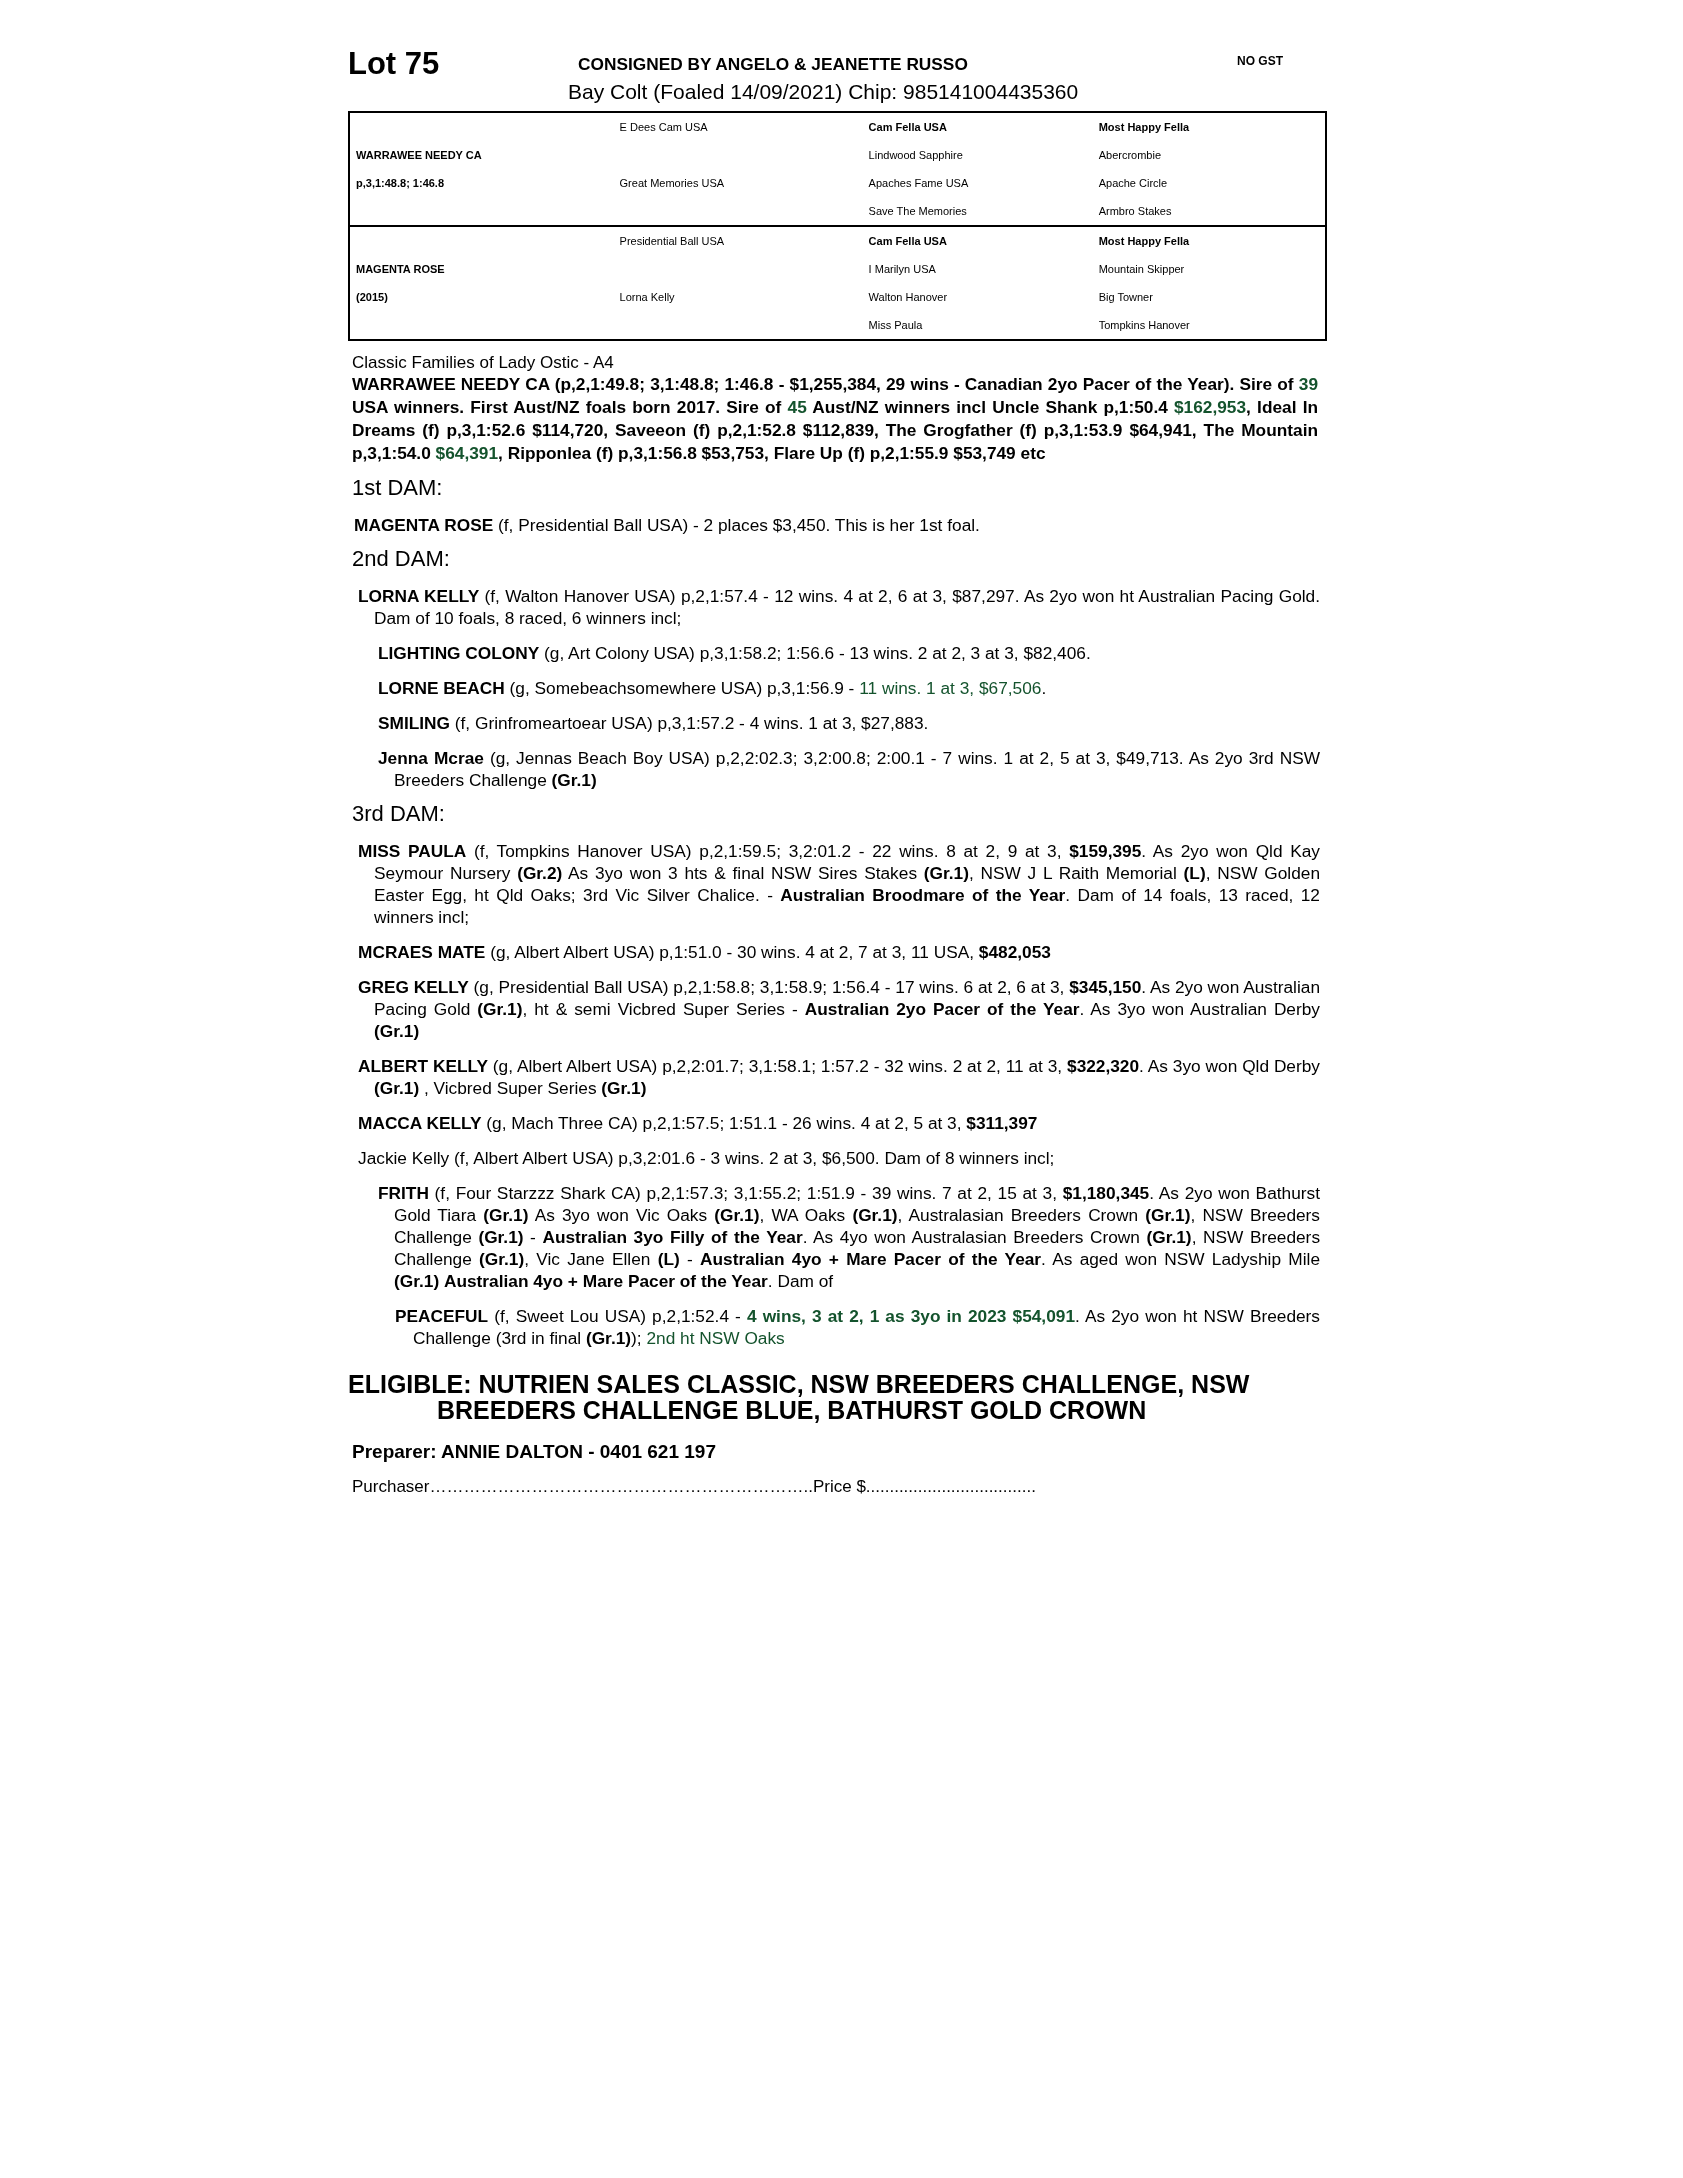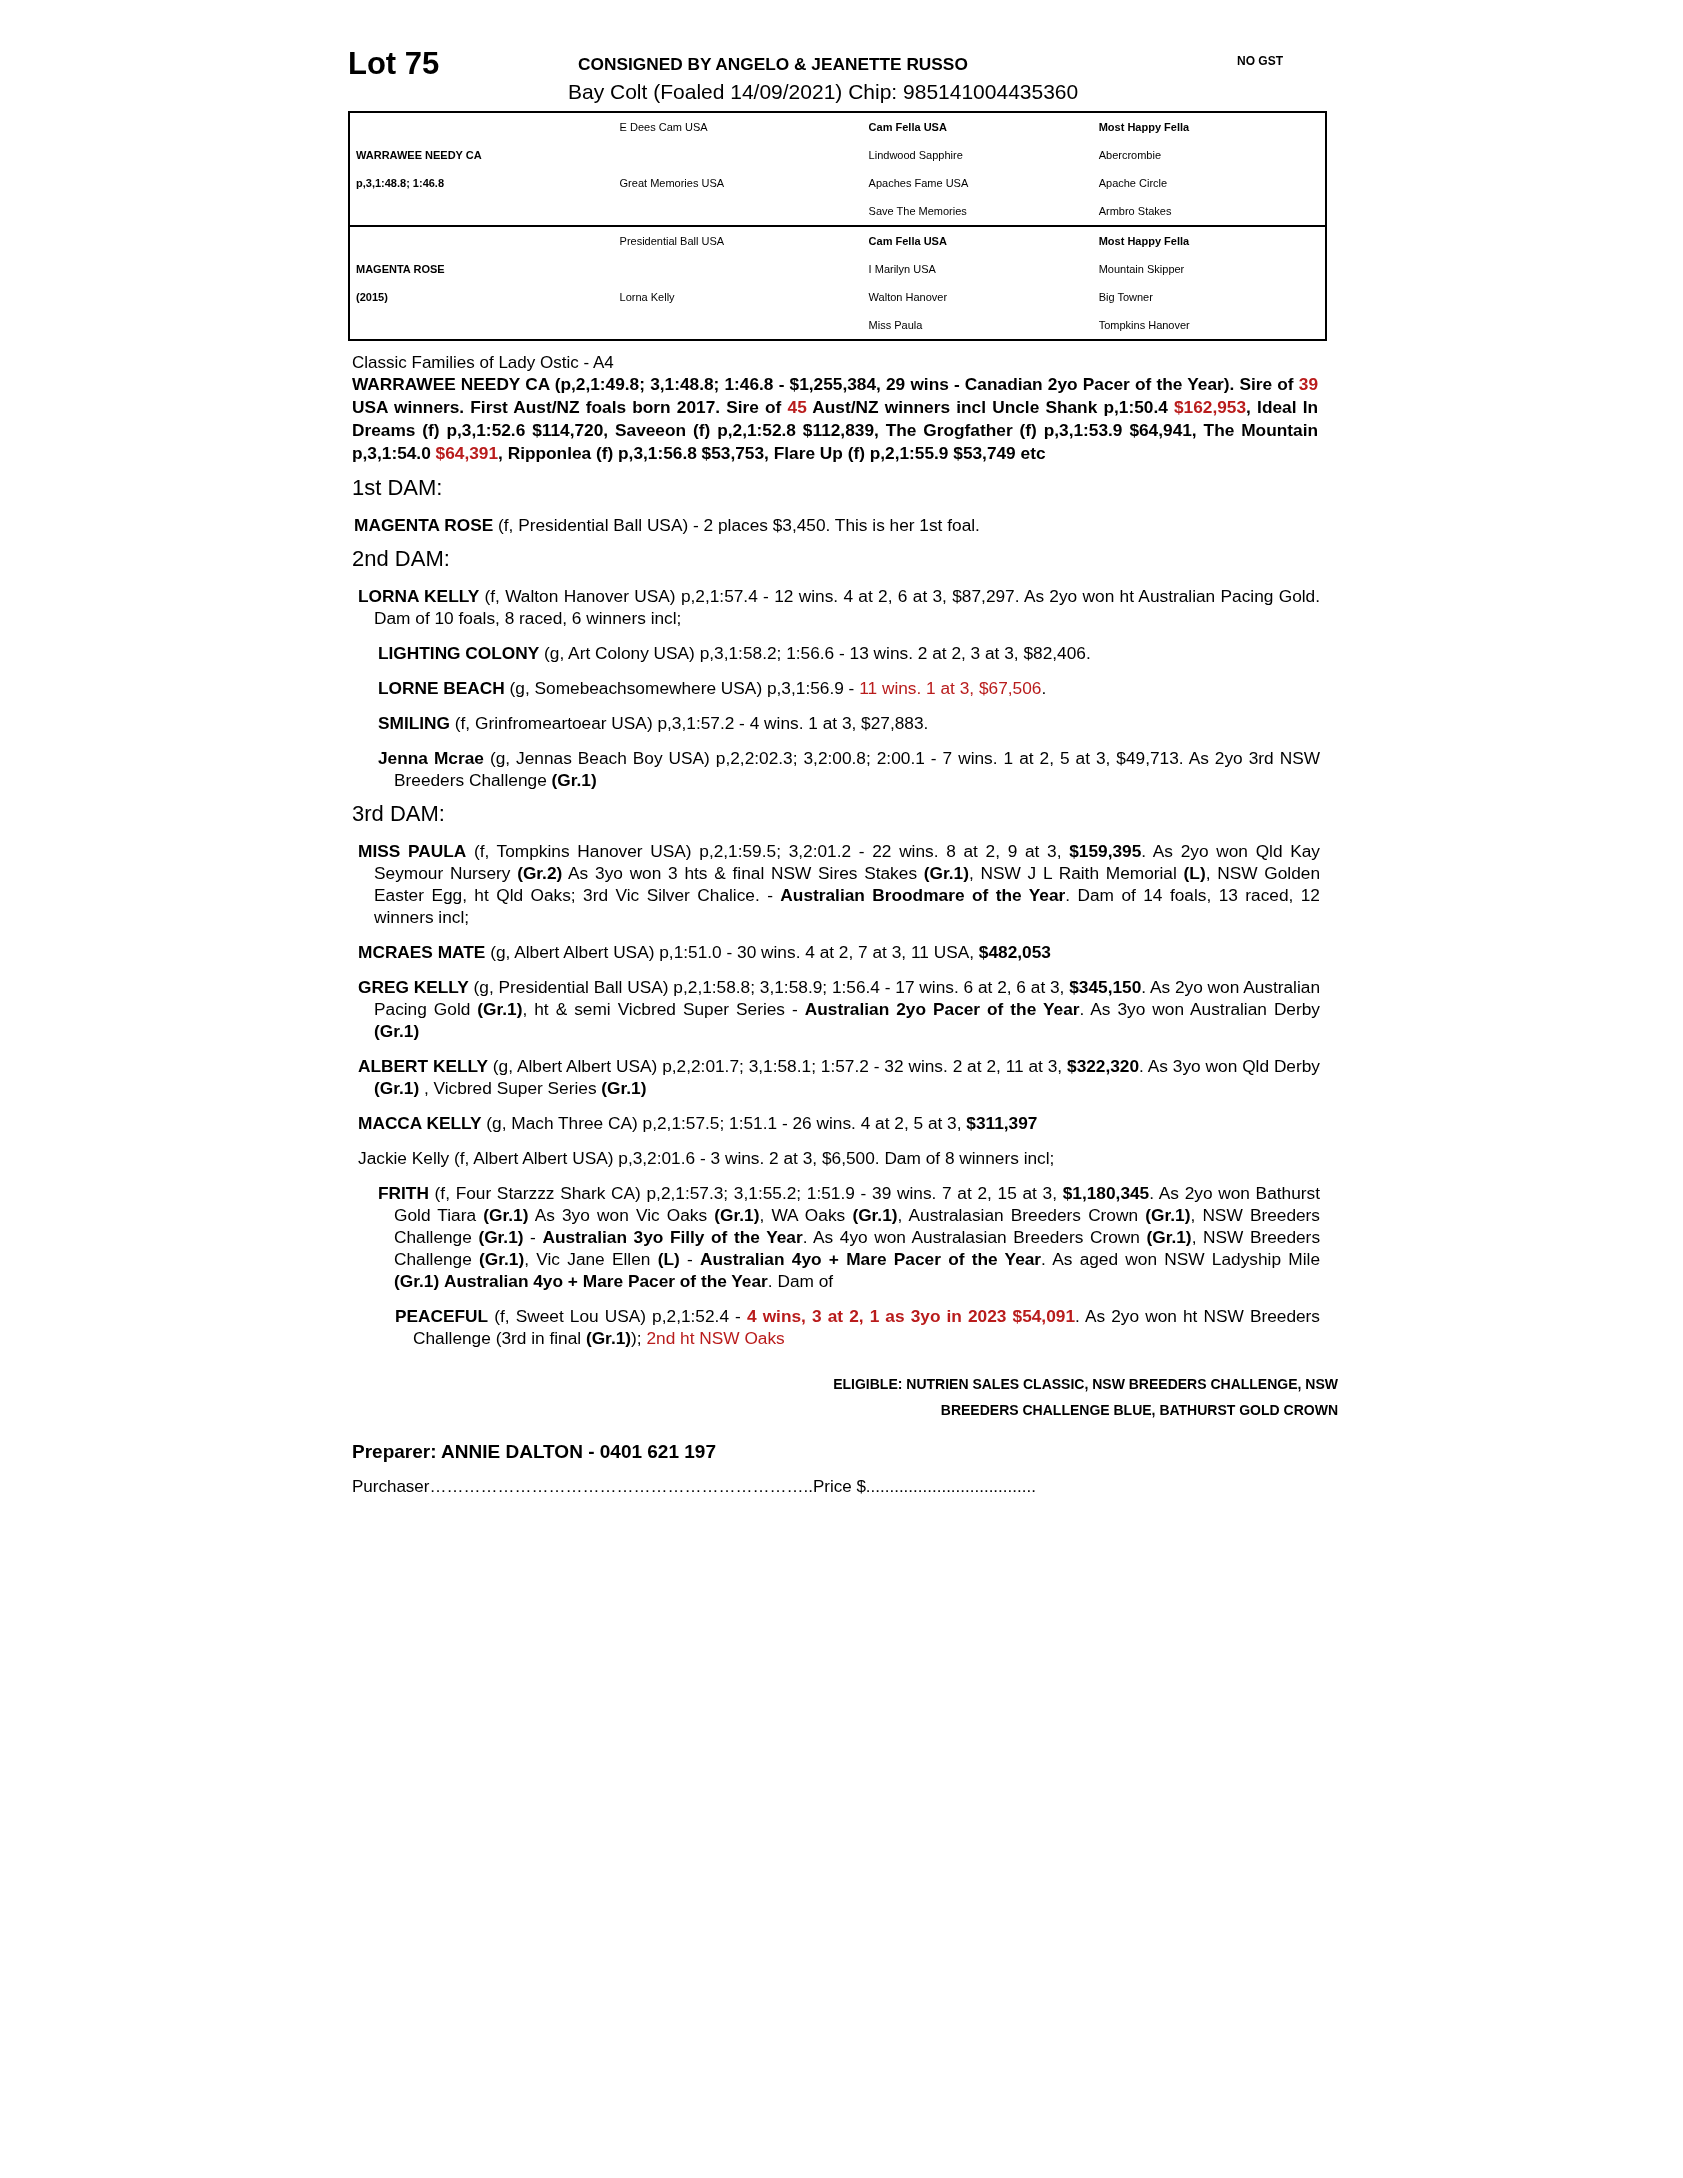--- a/index.html
+++ b/index.html
@@ -98,45 +98,44 @@
     padding-left: 4px;
   }
   .sirepara {
     font-weight: bold;
     text-align: justify;
     padding-left: 4px;
     padding-right: 20px;
     font-size: 17.3px;
     line-height: 23px;
   }
-  .red { color: #b91c1c; }
+  .red { color: #14532d; }
   .dam-head {
     font-weight: normal;
     font-size: 22px;
     margin-top: 10px;
     padding-left: 4px;
   }
   .entry {
     font-size: 17.3px;
     line-height: 22px;
     text-align: justify;
     padding-right: 18px;
     margin-top: 13px;
   }
   .ind0 { padding-left: 6px; text-indent: 0; }
   .ind1 { padding-left: 26px; text-indent: -16px; }
   .ind2 { padding-left: 46px; text-indent: -16px; }
   .ind3 { padding-left: 65px; text-indent: -18px; }
   .eligible {
     margin-top: 22px;
-    font-size: 14px;
+    font-size: 25px;
     font-weight: bold;
     line-height: 26px;
     padding-left: 0px;
-    text-align: right;
   }
   .eligible .line2 {
     display: block;
     padding-left: 89px;
   }
   .preparer {
     margin-top: 18px;
     font-size: 19px;
     font-weight: bold;
     padding-left: 4px;

